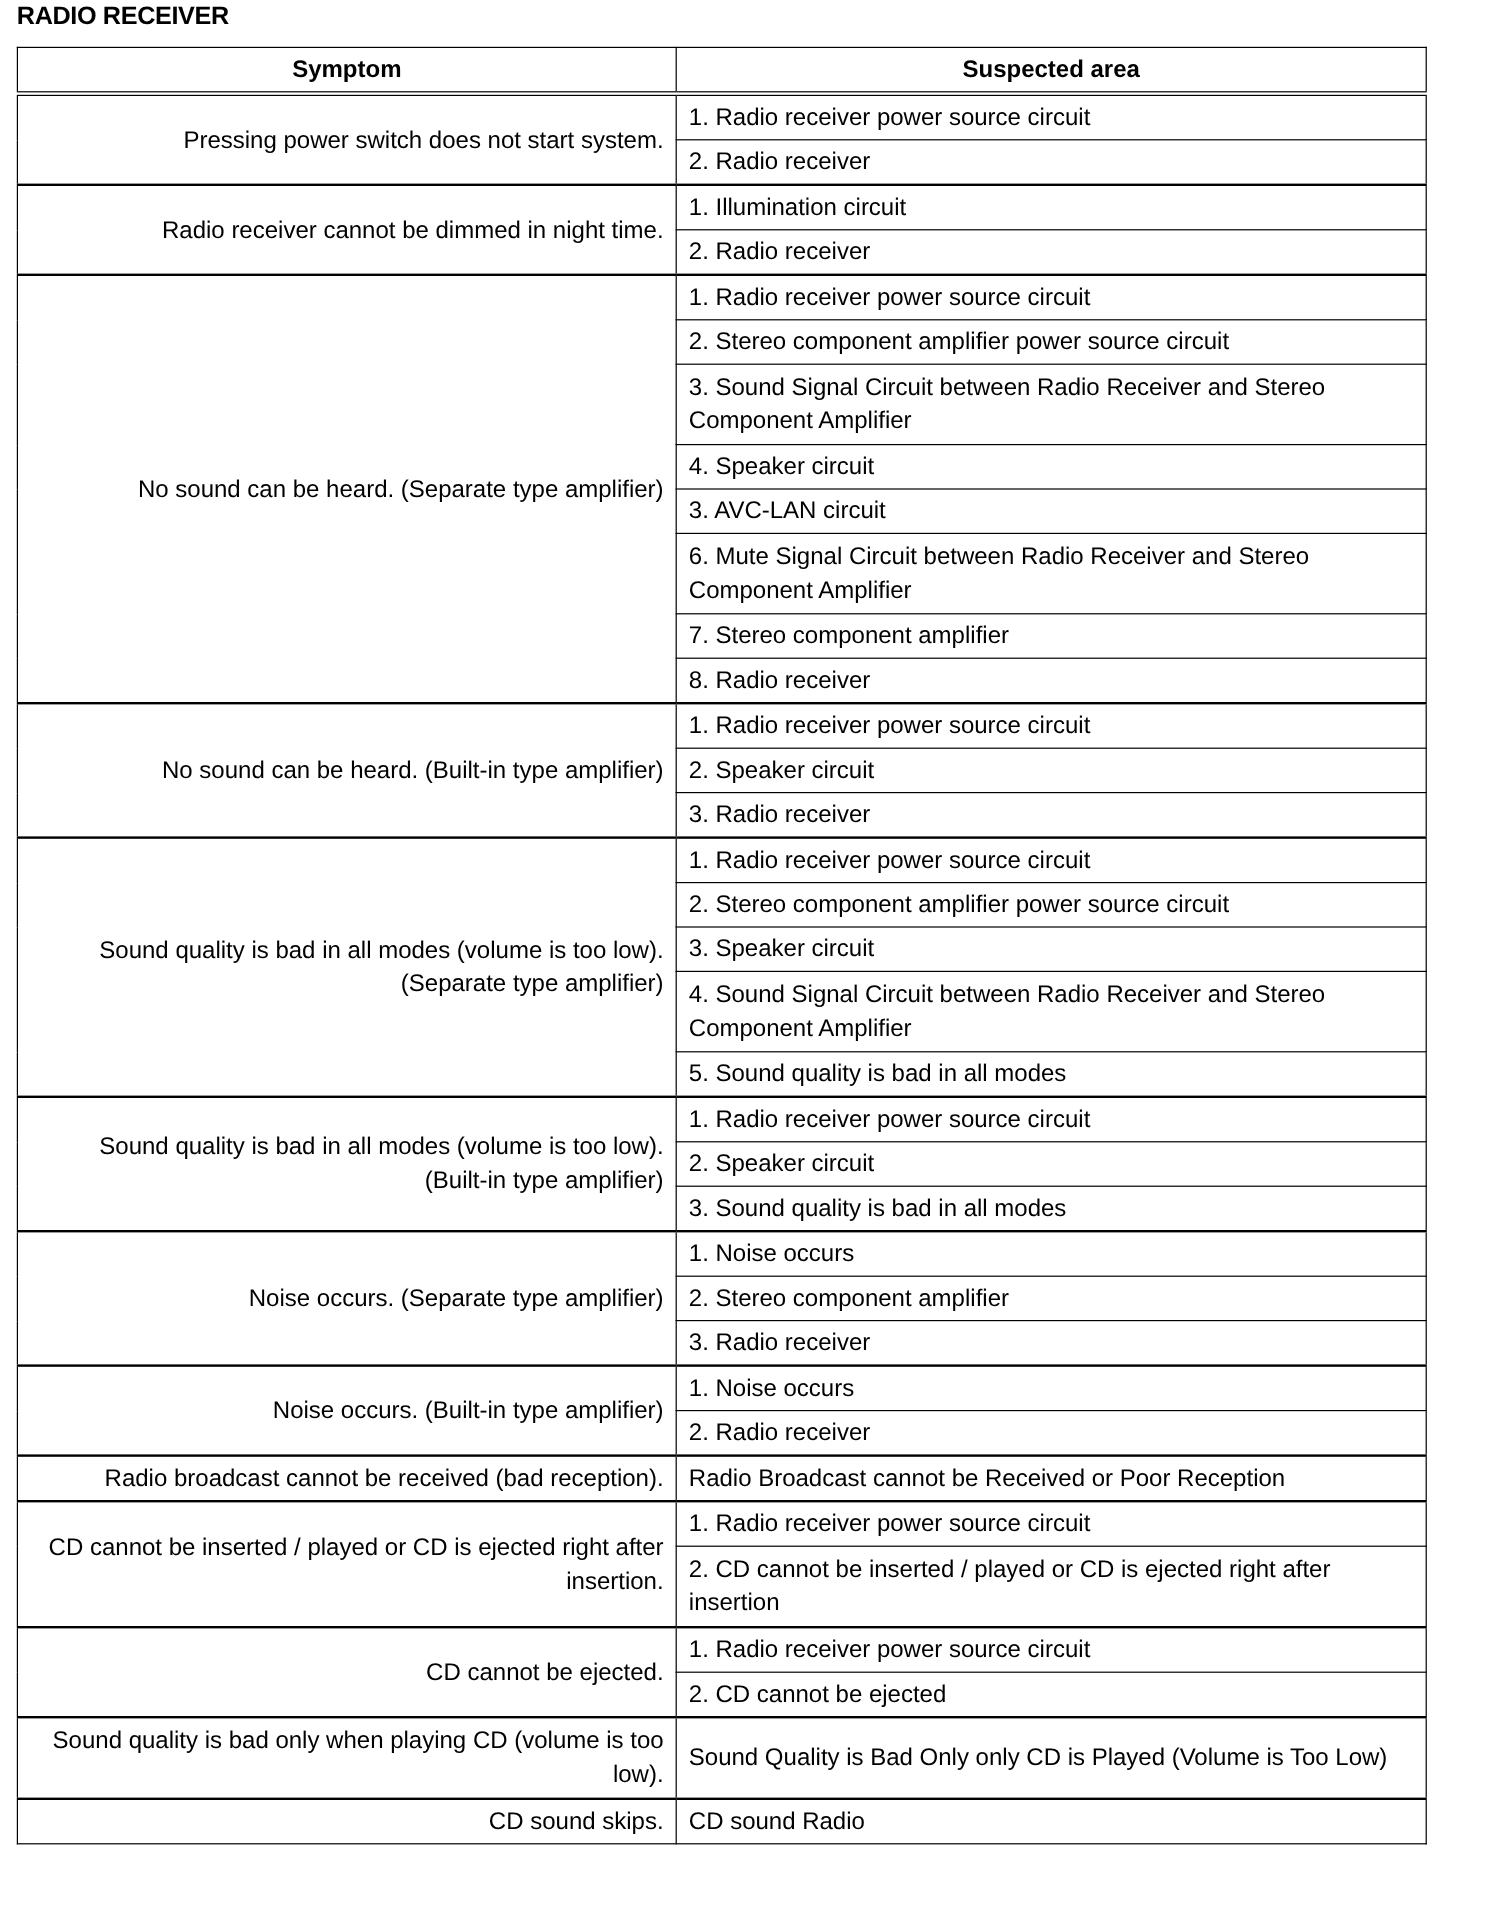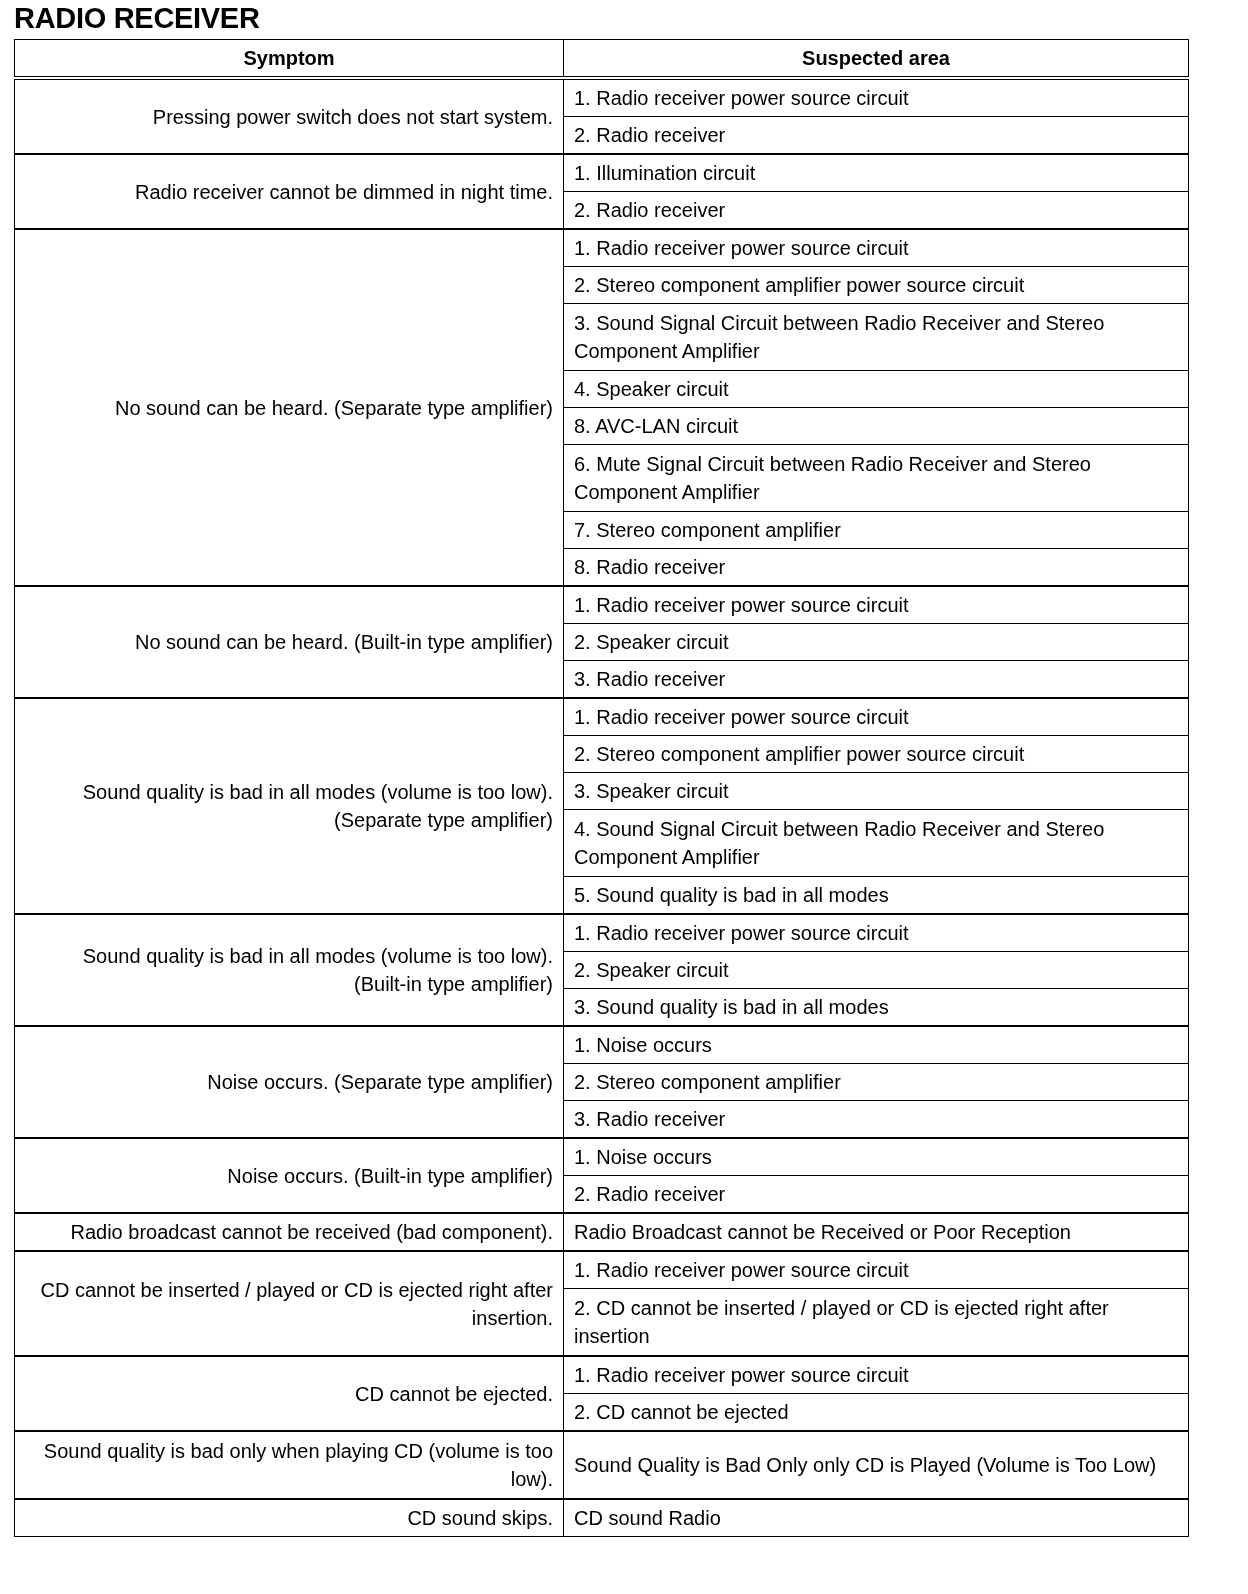--- a/index.html
+++ b/index.html
@@ -1,17 +1,17 @@
 <!DOCTYPE html>
 <html><head>
 <meta charset="utf-8">
 <style>
   html, body { margin: 0; padding: 0; background: #ffffff; }
   body { width: 1248px; height: 1594px; position: relative; font-family: "Liberation Sans", sans-serif; color: #000; }
-  .title { position: absolute; left: 14px; top: 2px; font-size: 29px; font-weight: bold; letter-spacing: -0.3px; }
+  .title { position: absolute; left: 14px; top: 2px; font-size: 21px; font-weight: bold; letter-spacing: -0.3px; }
   table.main { position: absolute; left: 14px; top: 39px; width: 1175px; border-collapse: collapse; }
   table.main td, table.main th { border: 1.5px solid #000; font-size: 20px; line-height: 28px; vertical-align: middle; padding: 0 10px; }
   table.main th { font-weight: bold; text-align: center; height: 36px; }
   th.sym-h { width: 528px; }
   tr.head th { border-bottom: 4px double #000; }
   td.sym { padding: 4px 10px; text-align: right; }
   td.area { height: 36px; padding: 1px 10px; }
   td.area.two { height: 60px; padding: 3px 10px; }
   tr.group-start > td { border-top: 2.5px solid #000; }
 </style>
@@ -49,21 +49,21 @@
       <tr>
         <td class="area">2. Stereo component amplifier power source circuit</td>
       </tr>
       <tr>
         <td class="area two">3. Sound Signal Circuit between Radio Receiver and Stereo Component Amplifier</td>
       </tr>
       <tr>
         <td class="area">4. Speaker circuit</td>
       </tr>
       <tr>
-        <td class="area">8. AVC-LAN circuit</td>
+        <td class="area">3. AVC-LAN circuit</td>
       </tr>
       <tr>
         <td class="area two">6. Mute Signal Circuit between Radio Receiver and Stereo Component Amplifier</td>
       </tr>
       <tr>
         <td class="area">7. Stereo component amplifier</td>
       </tr>
       <tr>
         <td class="area">8. Radio receiver</td>
       </tr>
@@ -114,21 +114,21 @@
         <td class="area">3. Radio receiver</td>
       </tr>
       <tr class="group-start">
         <td class="sym" rowspan="2">Noise occurs. (Built-in type amplifier)</td>
         <td class="area">1. Noise occurs</td>
       </tr>
       <tr>
         <td class="area">2. Radio receiver</td>
       </tr>
       <tr class="group-start">
-        <td class="sym" rowspan="1">Radio broadcast cannot be received (bad component).</td>
+        <td class="sym" rowspan="1">Radio broadcast cannot be received (bad reception).</td>
         <td class="area">Radio Broadcast cannot be Received or Poor Reception</td>
       </tr>
       <tr class="group-start">
         <td class="sym" rowspan="2">CD cannot be inserted / played or CD is ejected right after insertion.</td>
         <td class="area">1. Radio receiver power source circuit</td>
       </tr>
       <tr>
         <td class="area two">2. CD cannot be inserted / played or CD is ejected right after insertion</td>
       </tr>
       <tr class="group-start">

